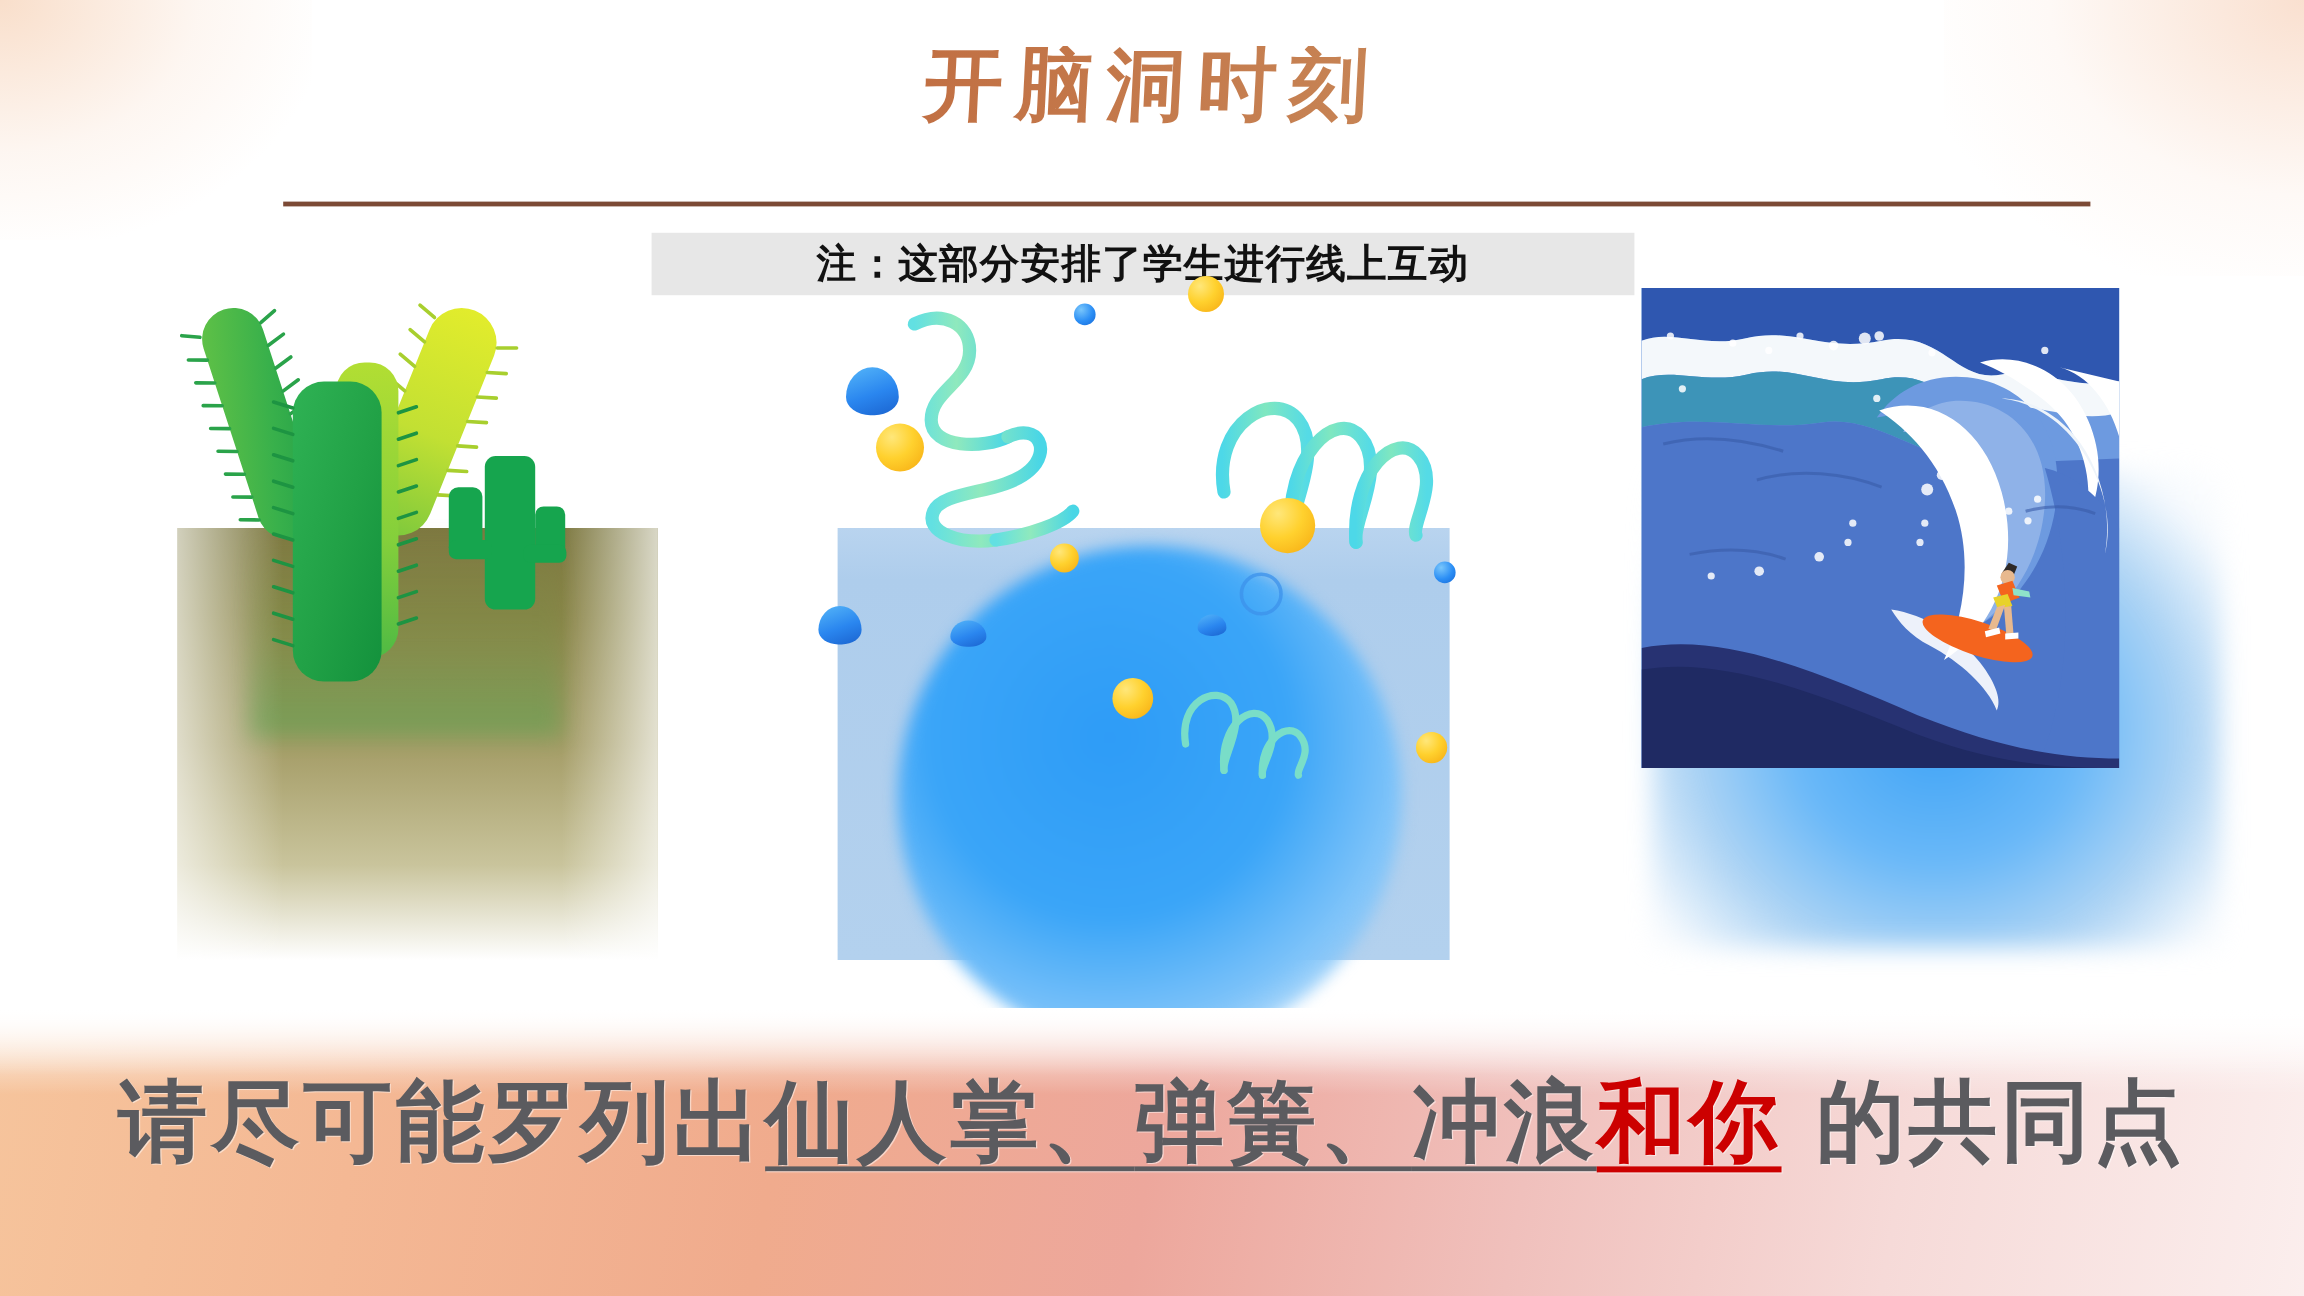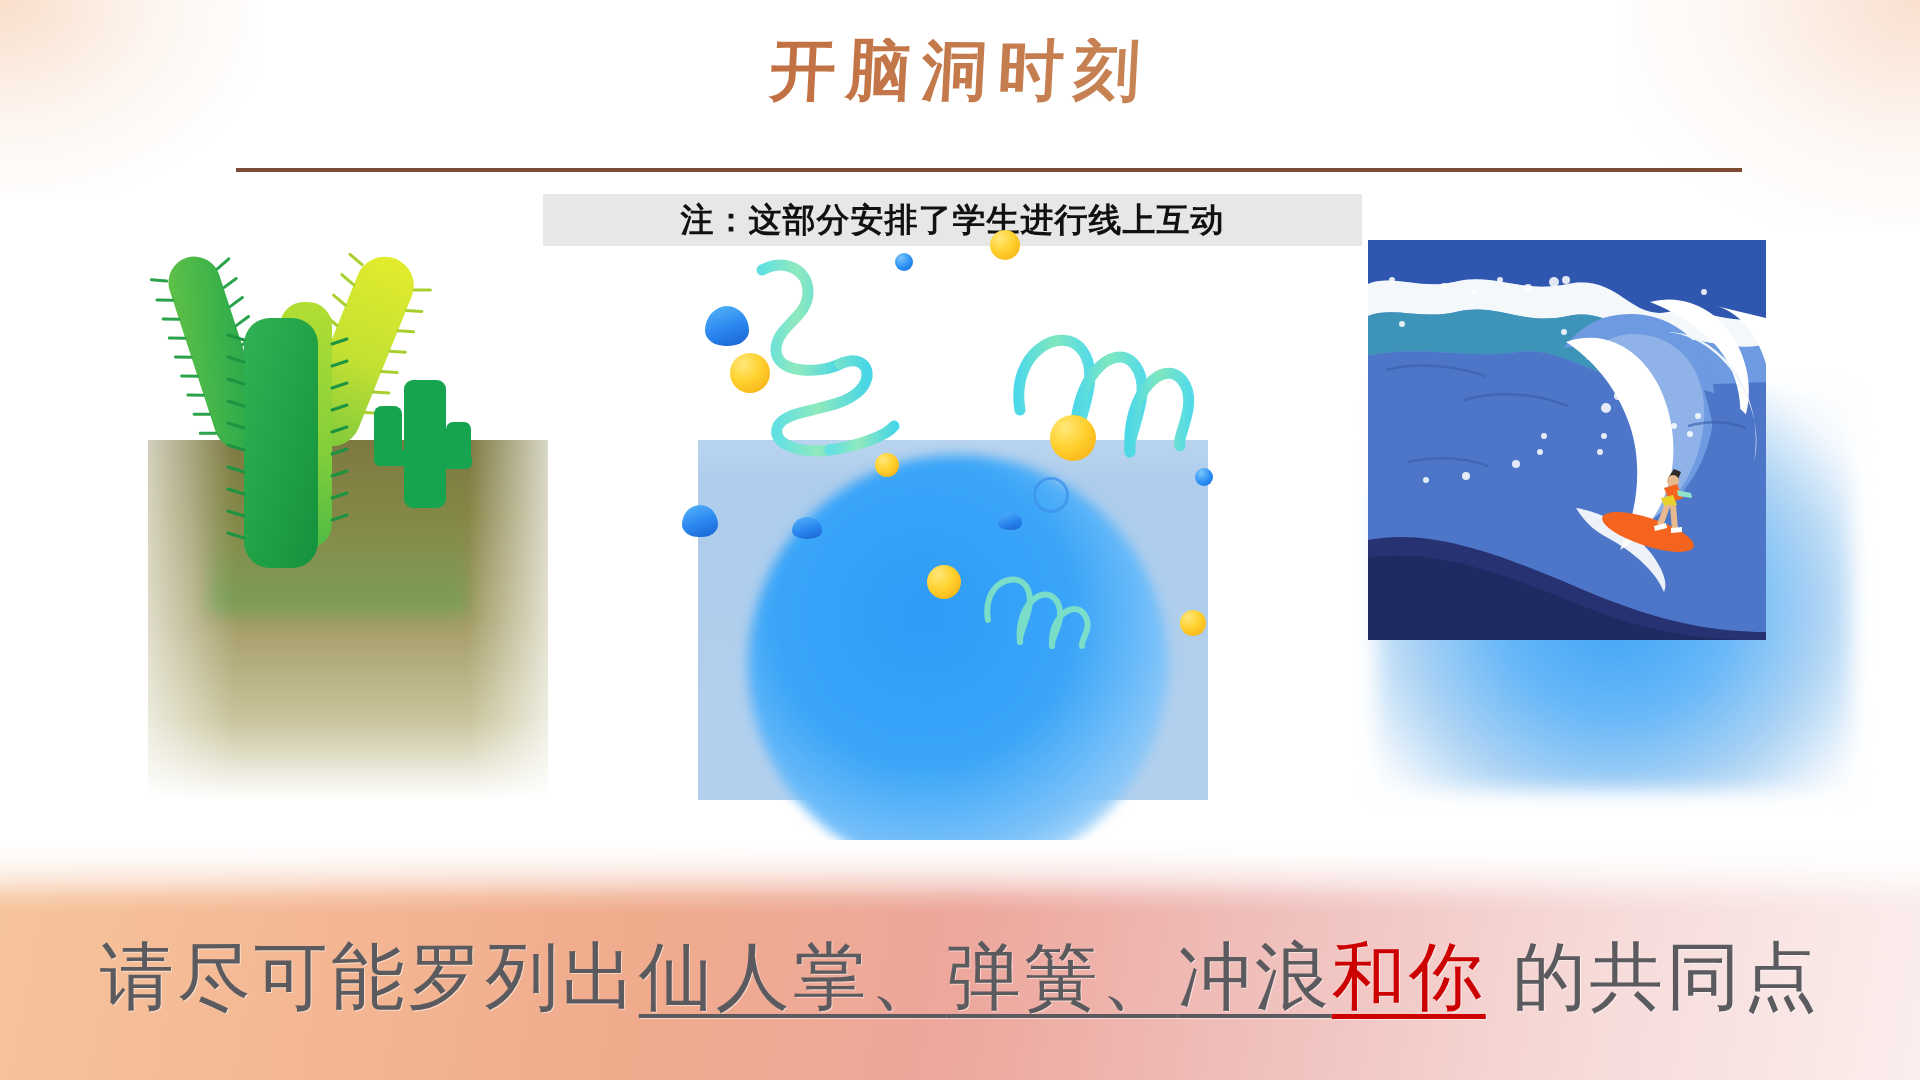--- a/index.html
+++ b/index.html
@@ -211,26 +211,25 @@
     left: 0; top: 0; right: 0; height: 56px;
     background: linear-gradient(180deg, #ffffff 0%, rgba(255,255,255,0.55) 45%, rgba(255,255,255,0) 100%);
   }
   .bottom-text {
     position: absolute;
     left: 0; right: 0;
     top: 46px;
     text-align: center;
     font-family: "DejaVu Serif", "Liberation Serif", serif;
     font-size: 74px;
-    font-weight: 400;
+    font-weight: 700;
     color: #5b5b5f;
     letter-spacing: 3px;
     white-space: nowrap;
     text-shadow: 1px 1px 0 rgba(255,255,255,0.5);
-    margin-top: 42px;
   }
   .bt-underline {
     text-decoration: underline;
     text-decoration-color: #5b5b5f;
     text-decoration-thickness: 4px;
     text-underline-offset: 12px;
   }
   .bt-red {
     color: #cc0000;
     text-decoration: underline;

